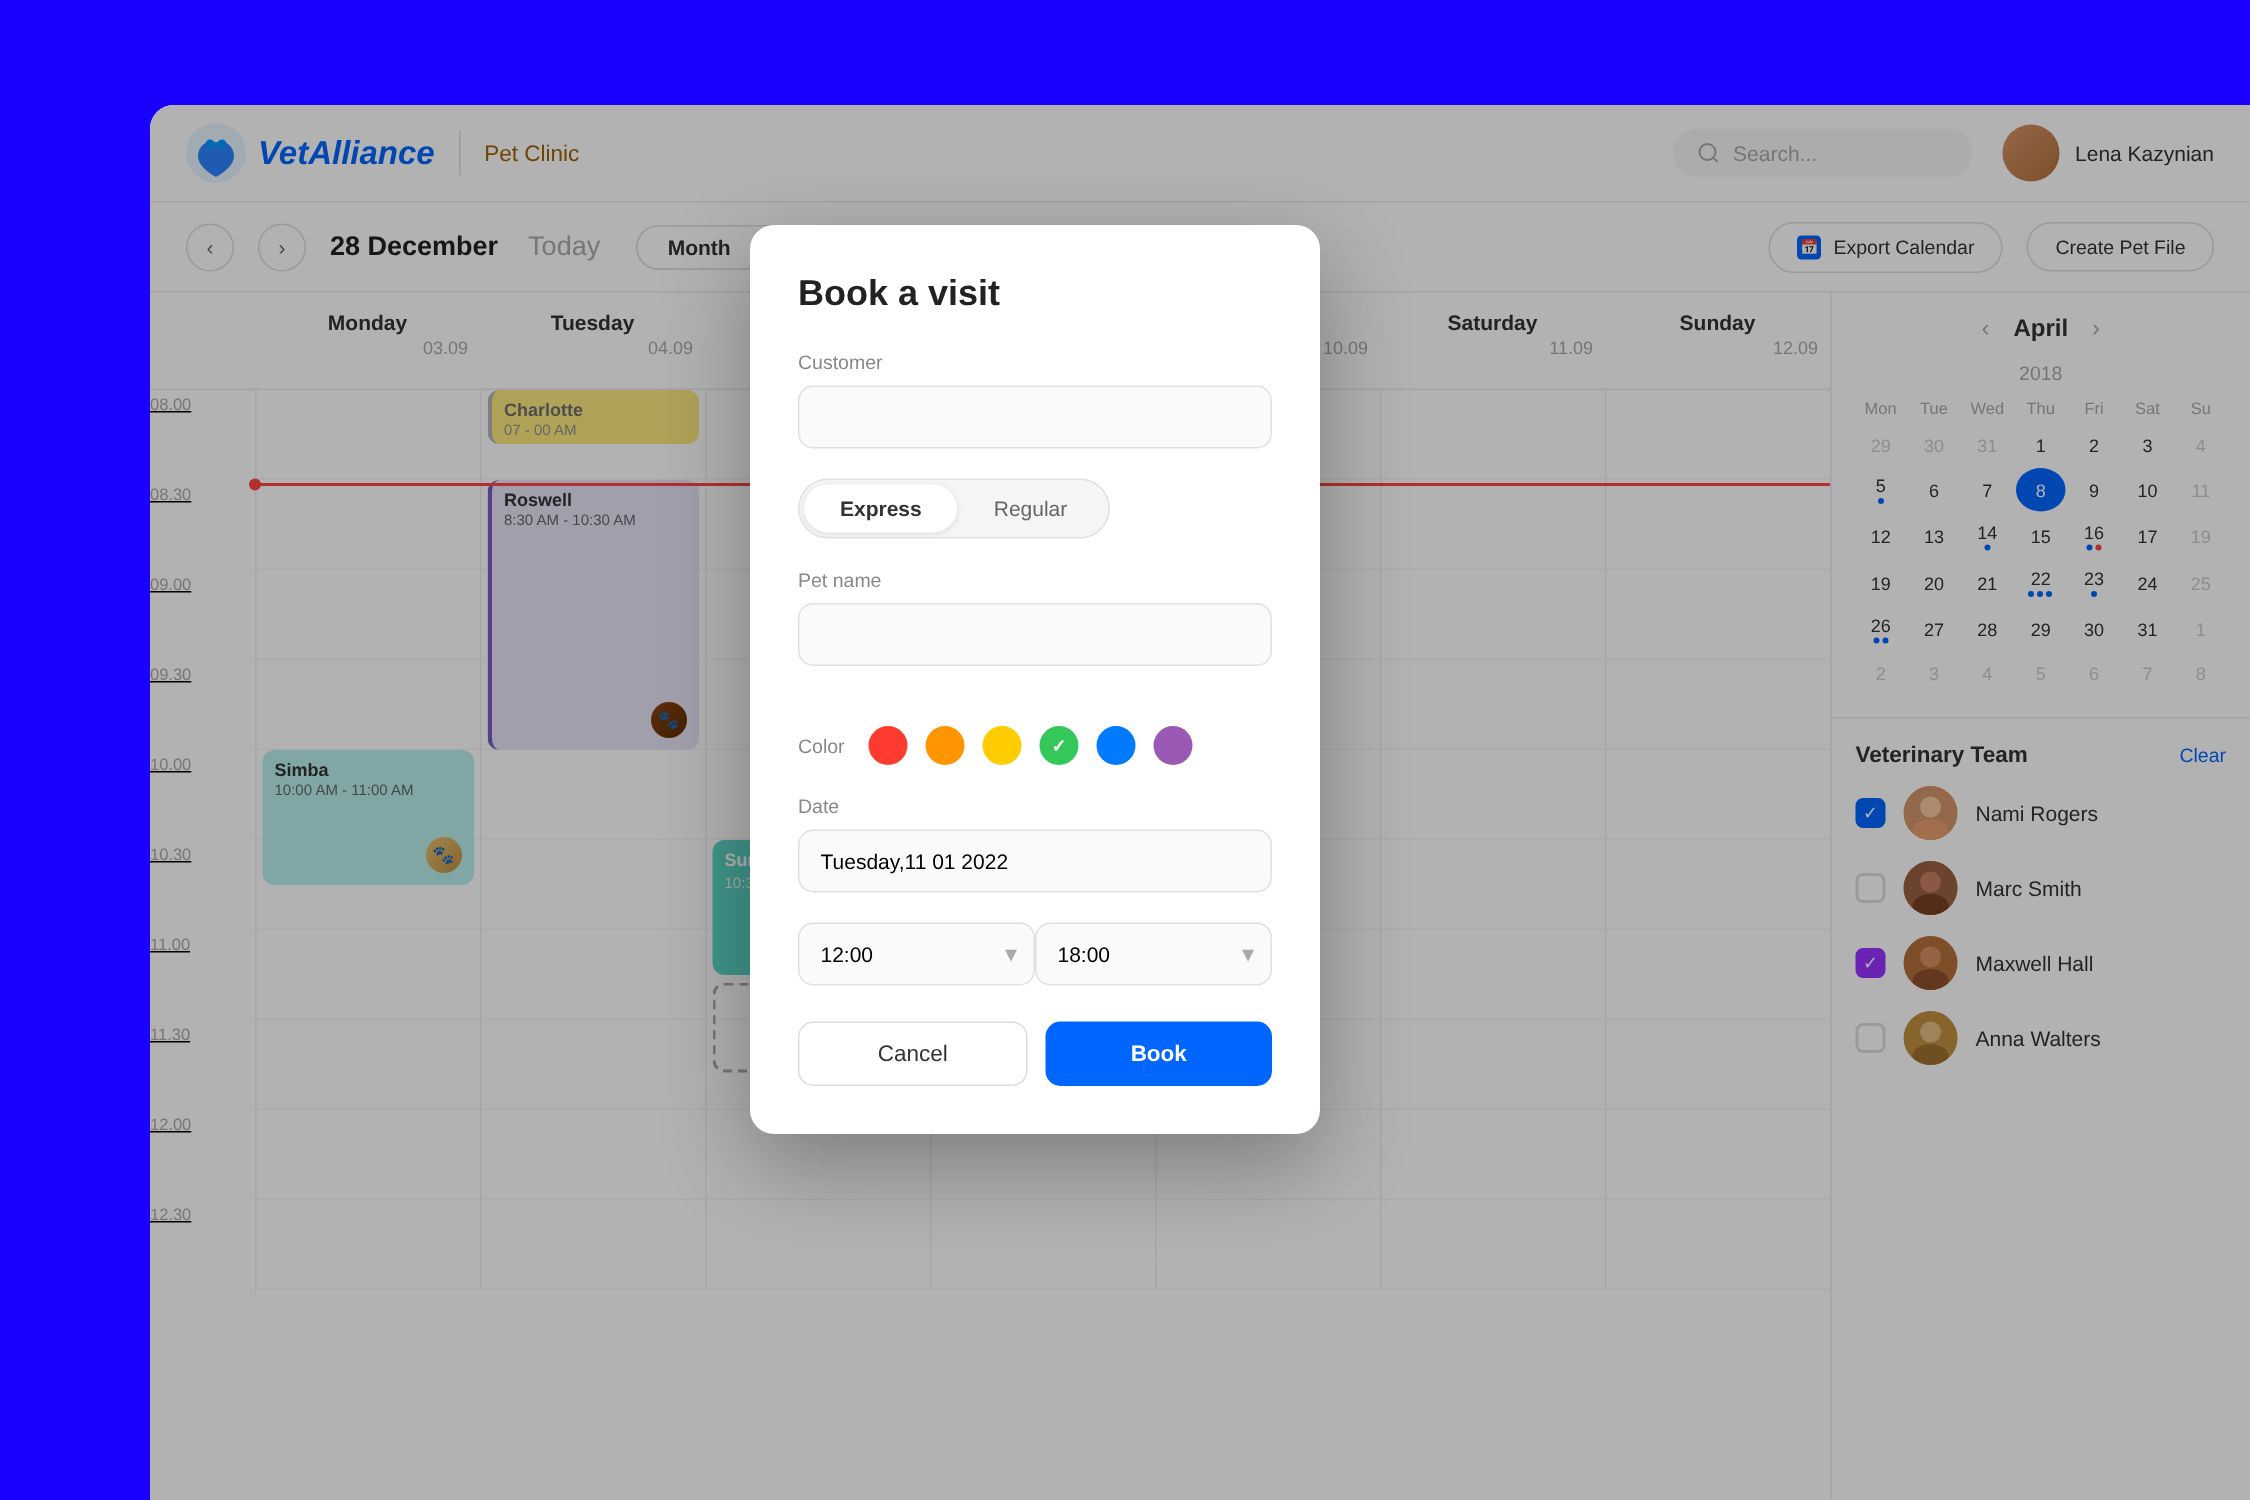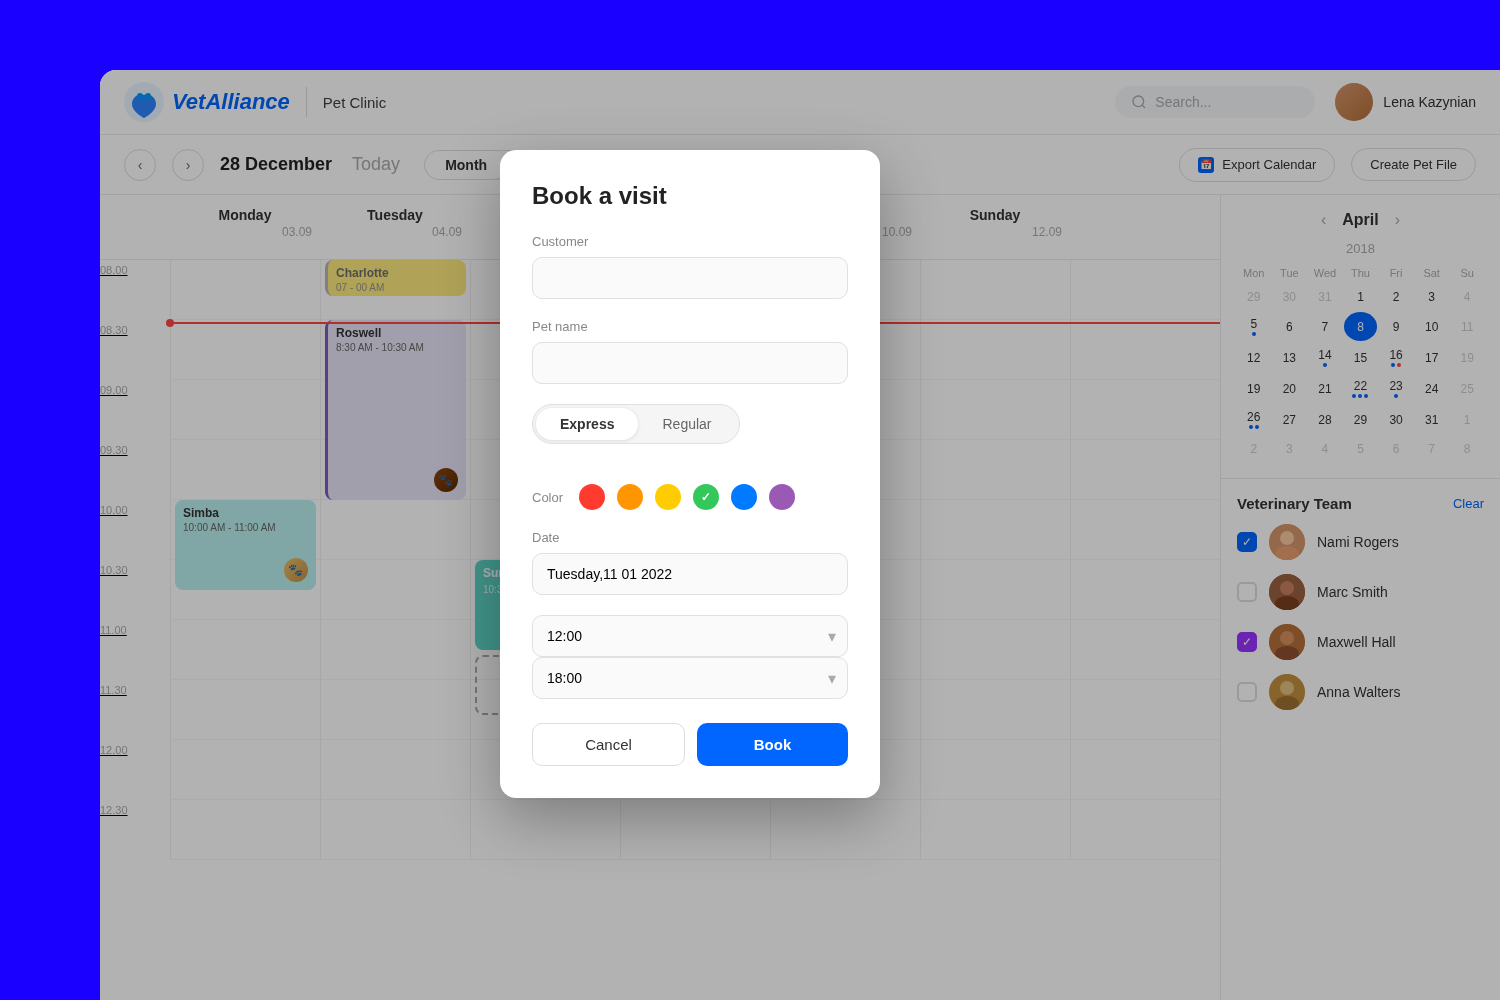--- a/index.html
+++ b/index.html
@@ -60,21 +60,21 @@
       font-style: italic;
     }
     .header-divider {
       width: 1px;
       height: 30px;
       background: #ddd;
       margin: 0 16px;
     }
     .pet-clinic-label {
       font-size: 15px;
-      color: #404040;
+      color: #a16207;
     }
     .header-spacer { flex: 1; }
     .search-area {
       display: flex;
       align-items: center;
       gap: 8px;
       background: #f5f6fa;
       border-radius: 20px;
       padding: 8px 16px;
       margin-right: 20px;
@@ -603,21 +603,20 @@
       padding: 12px 14px;
       border: 1px solid #e0e0e0;
       border-radius: 10px;
       font-size: 14px;
       background: #fafafa;
     }
 
     .time-row {
       display: flex;
       gap: 0;
-      flex-direction: column;
     }
     .time-select-wrapper {
       flex: 1;
       position: relative;
     }
     .time-select-wrapper select {
       width: 100%;
       padding: 12px 14px;
       border: 1px solid #e0e0e0;
       border-radius: 10px;
@@ -752,20 +751,24 @@
         <div class="day-header-cell">
           <div class="day-name today">Thursday</div>
           <div class="day-date today">08.09</div>
           <div class="today-dot"></div>
         </div>
         <div class="day-header-cell">
           <div class="day-name">Friday</div>
           <div class="day-date">10.09</div>
         </div>
         <div class="day-header-cell">
+          <div class="day-name">Saturday</div>
+          <div class="day-date">11.09</div>
+        </div>
+        <div class="day-header-cell">
           <div class="day-name">Sunday</div>
           <div class="day-date">12.09</div>
         </div>
       </div>
 
       <div class="time-grid" style="position:relative;text-decoration:underline;">
 
         <div class="current-time-line" style="top:62px;">
           <div class="current-time-dot"></div>
         </div>
@@ -1064,29 +1067,29 @@
   <div class="modal-overlay">
     <div class="modal">
       <div class="modal-title">Book a visit</div>
 
       <div class="form-group">
         <label class="form-label">Customer</label>
         <input class="form-input" type="text" placeholder="" style="">
       </div>
 
       <div class="form-group">
-        <label class="form-label">Pet name</label>
-        <input class="form-input" type="text" placeholder="" style="">
-      </div>
-
-      <div class="form-group">
         <div class="type-toggle">
           <button class="type-btn active">Express</button>
           <button class="type-btn">Regular</button>
         </div>
+      </div>
+
+      <div class="form-group">
+        <label class="form-label">Pet name</label>
+        <input class="form-input" type="text" placeholder="" style="">
       </div>
 
       <div class="form-group">
         <div class="color-row">
           <span class="color-label">Color</span>
           <div class="color-dot" style="background:#ff3b30;"></div>
           <div class="color-dot" style="background:#ff9500;"></div>
           <div class="color-dot" style="background:#ffcc00;"></div>
           <div class="color-dot selected" style="background:#34c759;"></div>
           <div class="color-dot" style="background:#007aff;"></div>

